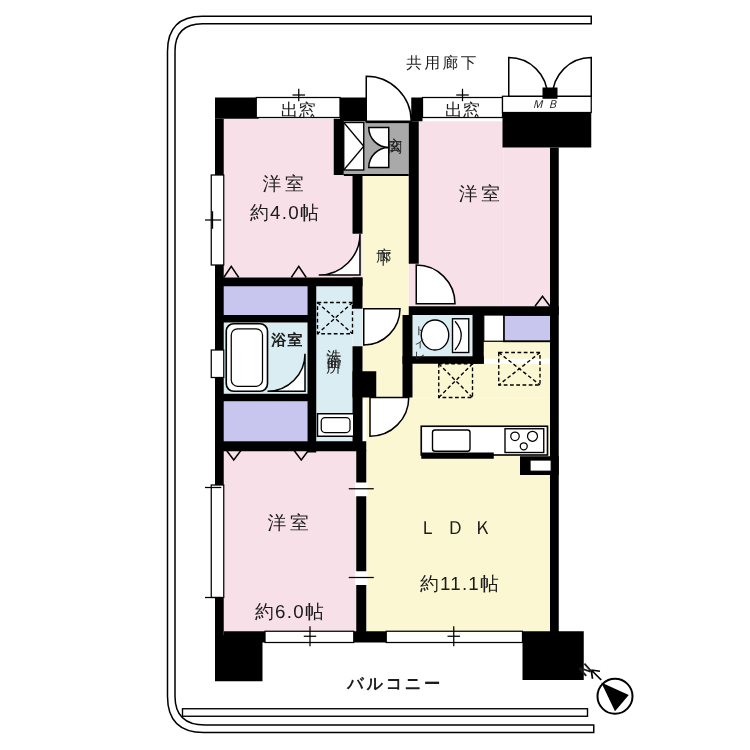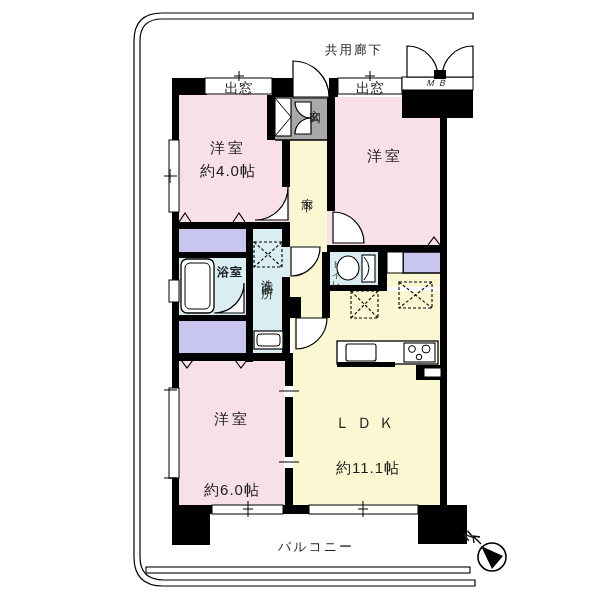--- a/index.html
+++ b/index.html
@@ -216,17 +216,17 @@
 
 <div class="lbl ctr" style="left:308px;top:415px;width:120px;font-size:15px;letter-spacing:7px;font-weight:400;">ＬＤＫ</div>
 <div class="lbl ctr room-size" style="left:303px;top:440px;width:130px;margin-top:20px;">約11.1帖</div>
 
 <div class="lbl ctr" style="left:207px;top:266px;width:46px;font-size:12px;letter-spacing:1px;font-weight:700;">浴室</div>
 
 <div class="lbl v" style="left:261px;top:270px;height:62px;font-size:12px;letter-spacing:4px;font-weight:500;">洗面所</div>
 
 <div class="lbl v" style="left:332px;top:254px;height:32px;font-size:8.5px;letter-spacing:1px;font-weight:500;">トイレ</div>
 
-<div class="lbl ctr" style="left:270px;top:540px;width:92px;font-size:13px;letter-spacing:2px;font-weight:400;">バルコニー</div>
+<div class="lbl ctr" style="left:270px;top:540px;width:92px;font-size:13px;letter-spacing:2px;font-weight:700;">バルコニー</div>
 
 <div class="lbl" style="left:464px;top:530px;font-size:12px;font-weight:bold;transform:rotate(-42deg);">N</div>
 
 </div>
 
 </body></html>

